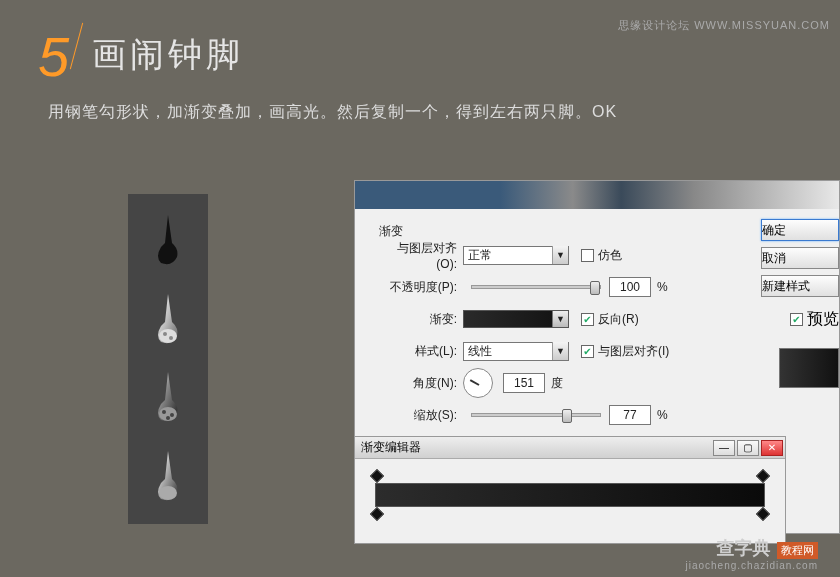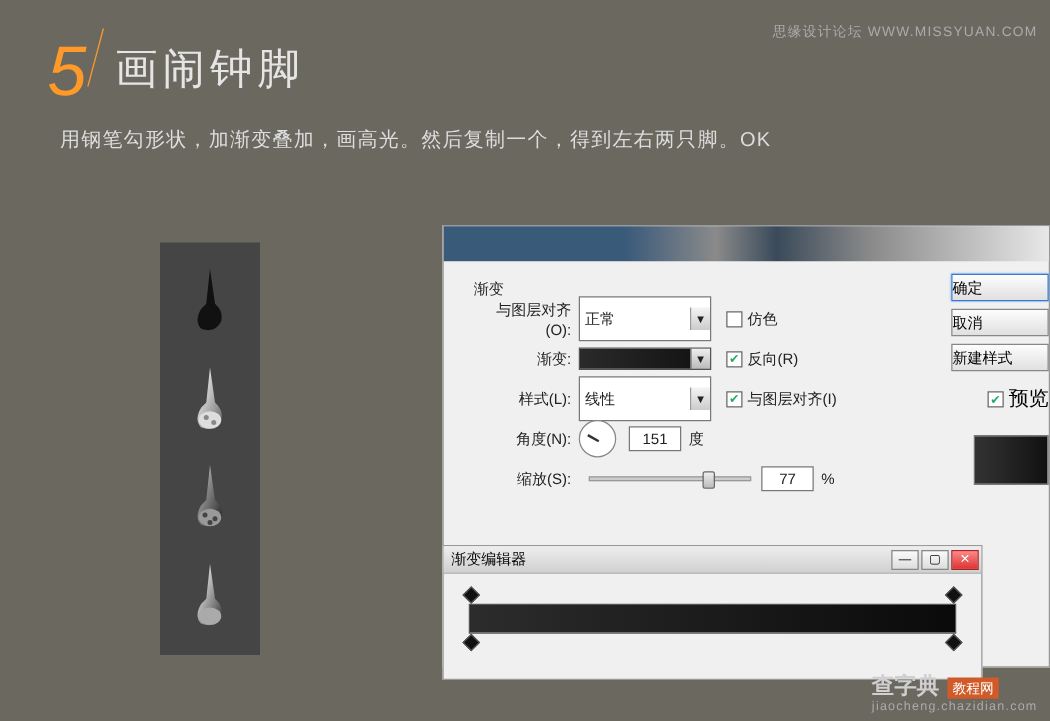--- a/index.html
+++ b/index.html
@@ -12,21 +12,21 @@
 .foot-panel { position: absolute; left: 128px; top: 194px; width: 80px; height: 330px; background: #454545; display: flex; flex-direction: column; align-items: center; justify-content: space-around; padding: 8px 0; }
 .foot-icon { width: 40px; height: 60px; display: flex; align-items: center; justify-content: center; }
 .fi1 svg, .fi2 svg, .fi3 svg, .fi4 svg { width: 34px; height: 56px; }
 .dialog { position: absolute; left: 354px; top: 180px; width: 486px; height: 354px; background: #f0f0f0; border: 1px solid #999; }
 .dialog-titlebar { height: 28px; background: linear-gradient(to right, #3a5a7a 0%, #3a5a7a 30%, #8a8a8a 45%, #3a4a5a 55%, #888 70%, #e8e8e8 100%); filter: blur(0.3px); }
 .dialog-body { padding: 10px 0 0 12px; position: relative; font-size: 12px; color: #222; }
 .fieldset-label { font-size: 12px; margin-bottom: 4px; }
 .indent1 { margin-left: 12px; margin-top: 4px; }
 .row { display: flex; align-items: center; margin-bottom: 10px; height: 22px; }
 .lbl { width: 78px; text-align: right; margin-right: 6px; font-size: 12px; }
-.select { width: 106px; height: 36px; border: 1px solid #777; background: #fff; font-size: 12px; padding-left: 4px; display: flex; align-items: center; justify-content: space-between; }
+.select { width: 106px; height: 19px; border: 1px solid #777; background: #fff; font-size: 12px; padding-left: 4px; display: flex; align-items: center; justify-content: space-between; }
 .select-arrow { width: 16px; height: 18px; background: linear-gradient(#f4f4f4,#ccc); border-left: 1px solid #999; display: flex; align-items: center; justify-content: center; font-size: 9px; }
 .chk { width: 13px; height: 13px; border: 1px solid #666; background: #fff; margin: 0 4px 0 12px; display: inline-flex; align-items: center; justify-content: center; font-size: 10px; color: #2a6; }
 .slider { width: 130px; height: 4px; background: #ccc; border: 1px solid #999; margin: 0 8px; position: relative; }
 .slider-thumb { position: absolute; top: -5px; width: 10px; height: 14px; background: linear-gradient(#eee,#bbb); border: 1px solid #666; border-radius: 2px; }
 .numbox { width: 42px; height: 20px; border: 1px solid #777; background: #fff; text-align: center; font-size: 12px; line-height: 18px; }
 .pct { margin-left: 6px; }
 .grad-swatch { width: 106px; height: 18px; border: 1px solid #555; background: linear-gradient(to right, #2a2a2a, #111); display: flex; }
 .grad-dd { width: 16px; border-left: 1px solid #777; background: linear-gradient(#eee,#bbb); display: flex; align-items: center; justify-content: center; font-size: 9px; }
 .angle-dial { width: 30px; height: 30px; border: 1px solid #888; border-radius: 50%; background: #fff; margin-right: 10px; position: relative; }
 .angle-dial::after { content:""; position:absolute; left:14px; top:6px; width:2px; height:10px; background:#333; transform-origin: bottom center; transform: rotate(-61deg); }
@@ -38,21 +38,21 @@
 .grad-editor { position: absolute; left: 354px; top: 436px; width: 432px; height: 108px; background: #f0f0f0; border: 1px solid #999; }
 .ge-title { height: 22px; background: linear-gradient(#eee,#d0d0d0); display: flex; align-items: center; justify-content: space-between; padding: 0 2px 0 6px; font-size: 12px; border-bottom: 1px solid #aaa; }
 .win-btns { display: flex; gap: 2px; }
 .wb { width: 22px; height: 16px; border: 1px solid #888; background: linear-gradient(#fafafa,#ddd); font-size: 10px; text-align: center; line-height: 14px; }
 .wb-close { background: linear-gradient(#f88,#d33); color: #fff; border-color: #a22; }
 .ge-body { padding: 10px 12px; }
 .ge-strip { height: 24px; background: linear-gradient(to right, #2c2c2c, #0a0a0a); border: 1px solid #555; position: relative; margin: 0 8px; }
 .stop { position: absolute; width: 10px; height: 10px; background: #111; border: 1px solid #555; transform: rotate(45deg); }
 .stop-top { top: -13px; }
 .stop-bot { bottom: -13px; }
-.watermark-bot { position: absolute; right: 10px; bottom: 6px; text-align: left; }
+.watermark-bot { position: absolute; right: 22px; bottom: 6px; text-align: right; }
 .wm-big { color: #cfcfcf; font-size: 18px; font-weight: bold; }
 .wm-small { color: #aaa; font-size: 10px; letter-spacing: 1px; }
 .wm-tag { display:inline-block; background:#d05a28; color:#fff; font-size:11px; padding:1px 4px; margin-left:2px; }
 </style>
 </head>
 <body>
 
 <div class="watermark-top">思缘设计论坛 WWW.MISSYUAN.COM</div>
 
 <div class="step-num">5</div>
@@ -122,20 +122,28 @@
       <div class="row">
         <div class="lbl">与图层对齐(O):</div>
         <div class="select">
           <span>正常</span>
           <span class="select-arrow">▼</span>
         </div>
         <span class="chk"></span>
         <span>仿色</span>
       </div>
 
+      <div class="row">
+        <div class="lbl">不透明度(P):</div>
+        <div class="slider">
+            <div class="slider-thumb" style="left:118px"></div>
+          </div>
+        <div class="numbox">100</div>
+        <span class="pct">%</span>
+      </div>
 
       <div class="row">
         <div class="lbl">渐变:</div>
         <div class="grad-swatch">
           <div style="flex:1"></div>
           <div class="grad-dd">▼</div>
         </div>
         <span class="chk">✔</span>
         <span>反向(R)</span>
       </div>

